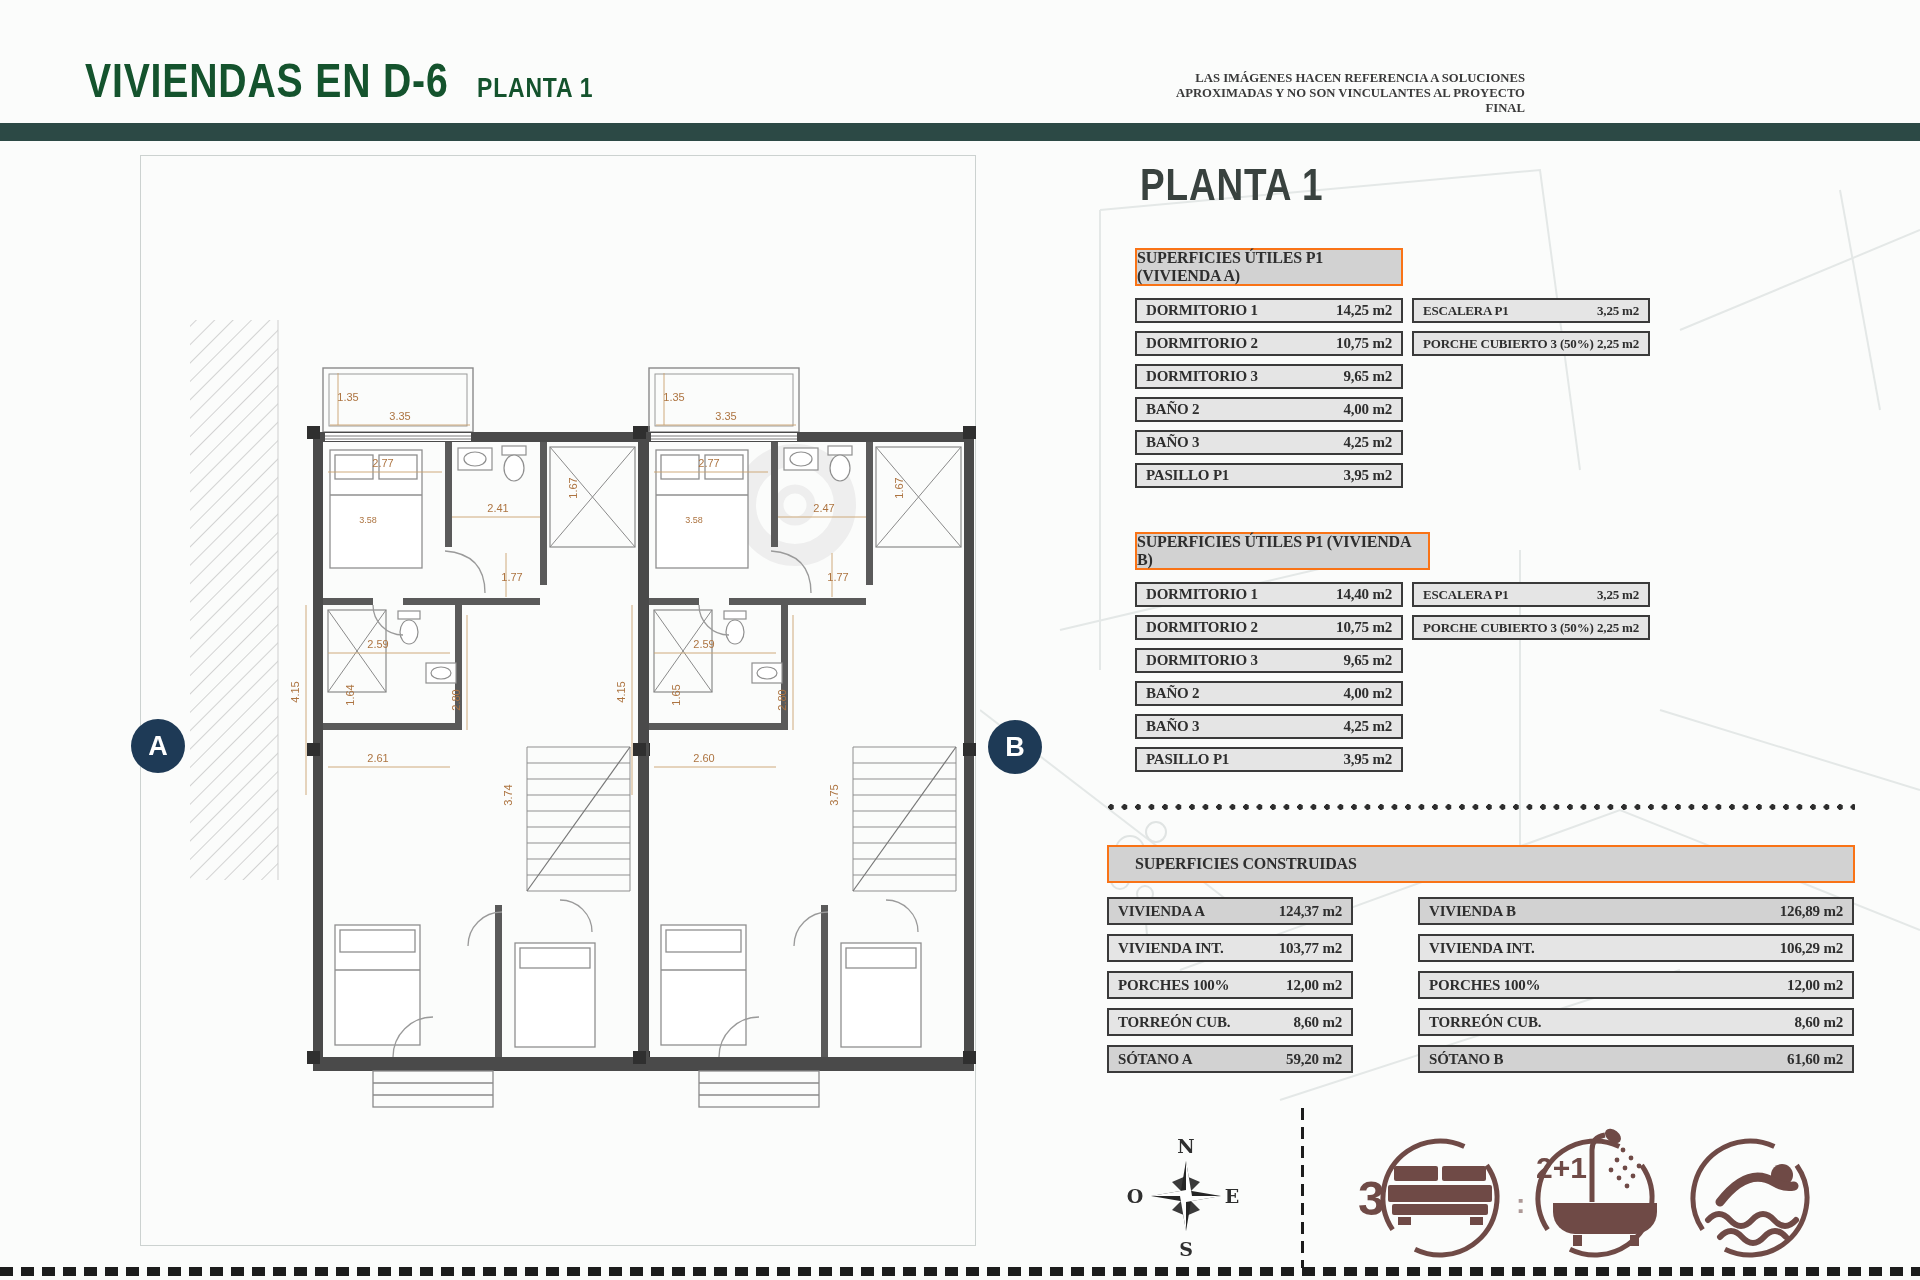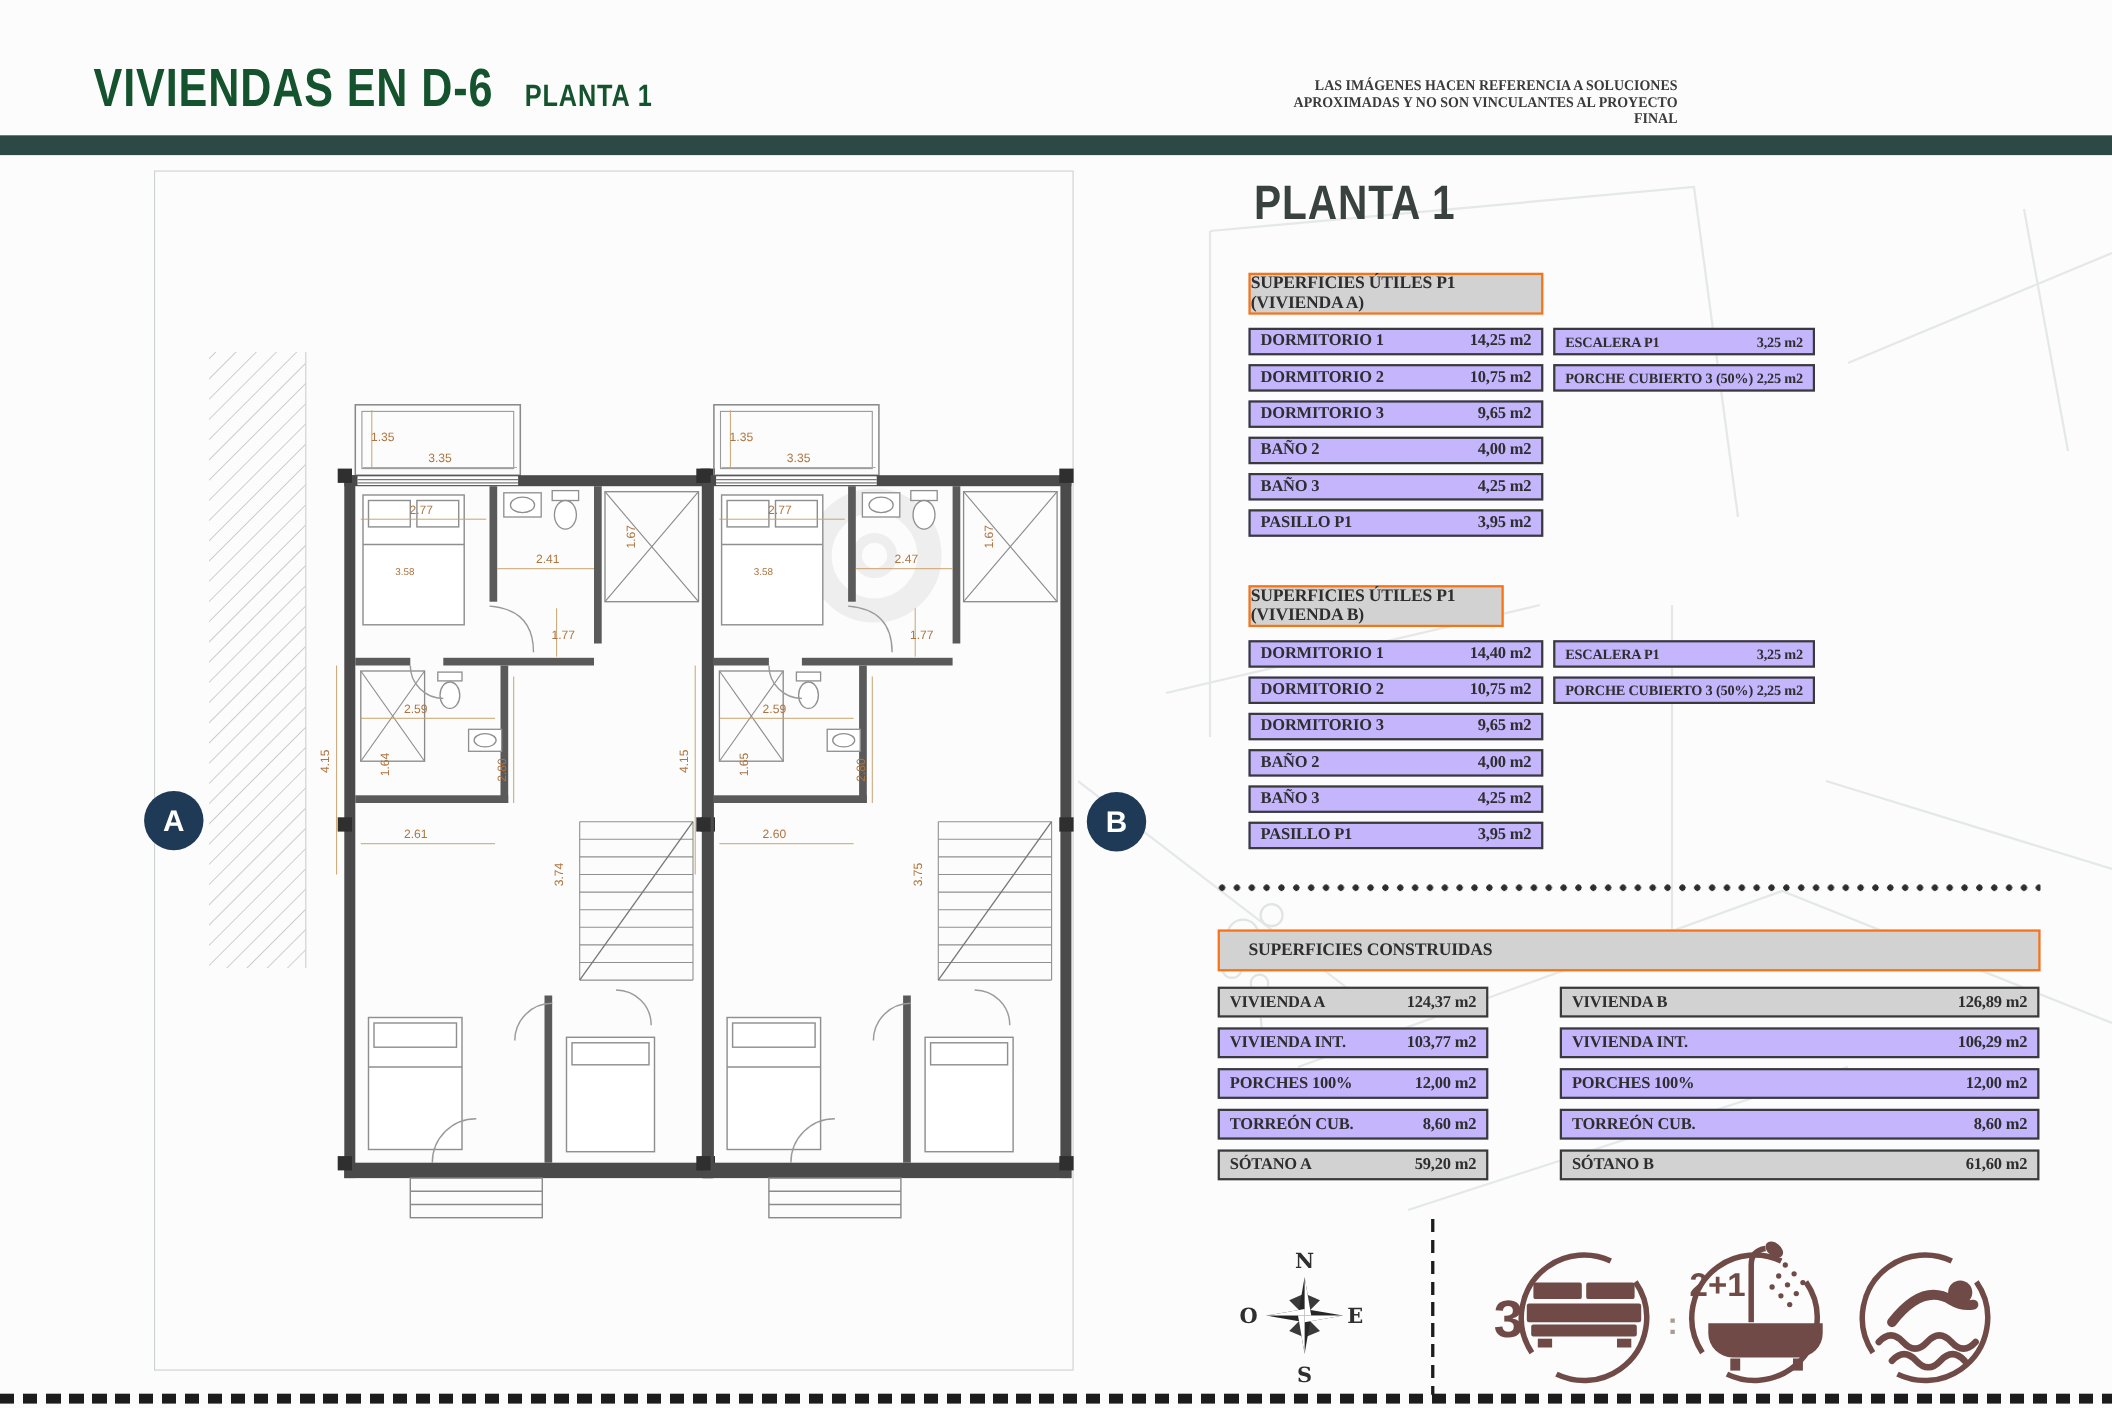--- a/index.html
+++ b/index.html
@@ -21,21 +21,21 @@
   .marker{position:absolute;width:54px;height:54px;border-radius:50%;background:#1e3a56;color:#fff;
     display:flex;align-items:center;justify-content:center;font-weight:800;font-size:27px;z-index:2;}
   
   .panel-heading{position:absolute;left:1140px;top:160px;font-size:44px;font-weight:800;color:#39423f;
     letter-spacing:1px;transform:scaleX(.84);transform-origin:left top;z-index:2;white-space:nowrap;}
   .tbl{position:absolute;z-index:2;}
   .thead{box-sizing:border-box;height:38px;border:2px solid #f97316;background:#d2d2d2;
     display:flex;align-items:center;justify-content:center;font-family:"Liberation Serif",serif;
     font-weight:700;font-size:16px;color:#2e2e2e;letter-spacing:-0.2px;}
   .thead.left{justify-content:flex-start;padding-left:26px;}
-  .trow{box-sizing:border-box;height:25px;margin-bottom:8px;border:2px solid #3a3a3a;background:#c4b5fd;
+  .trow{box-sizing:border-box;height:25px;margin-bottom:8px;border:2px solid #3a3a3a;background:#e5e5e5;
     display:flex;align-items:center;justify-content:space-between;padding:0 9px;
     font-family:"Liberation Serif",serif;font-weight:700;font-size:15px;color:#2e2e2e;letter-spacing:-0.2px;white-space:nowrap;}
   .trow.small{font-size:13px;}
   .trow.tall{height:28px;margin-bottom:9px;}
   .trow.shaded{background:#d2d2d2;}
   .dotted-divider{position:absolute;left:1107px;top:803px;width:748px;height:8px;z-index:2;
     background-image:radial-gradient(circle 3px at 4px 4px,#2d2d2d 2.7px,transparent 3px);
     background-size:13.5px 8px;background-repeat:repeat-x;}
   
   .v-dash{position:absolute;left:1301px;top:1108px;width:3px;height:160px;z-index:2;
@@ -292,21 +292,21 @@
     <div class="trow small">
         <span>ESCALERA P1</span>
         <span>3,25 m2</span>
       </div>
     <div class="trow small">
         <span>PORCHE CUBIERTO 3 (50%)</span>
         <span>2,25 m2</span>
       </div>
   </div>
 
-  <div class="tbl" style="left:1135px;top:532px;width:232px;">
+  <div class="tbl" style="left:1135px;top:532px;width:295px;">
     <div class="thead">SUPERFICIES ÚTILES P1 (VIVIENDA B)</div>
   </div>
   <div class="tbl" style="left:1135px;top:582px;width:268px;">
     <div class="trow">
         <span>DORMITORIO 1</span>
         <span>14,40 m2</span>
       </div>
     <div class="trow">
         <span>DORMITORIO 2</span>
         <span>10,75 m2</span>

